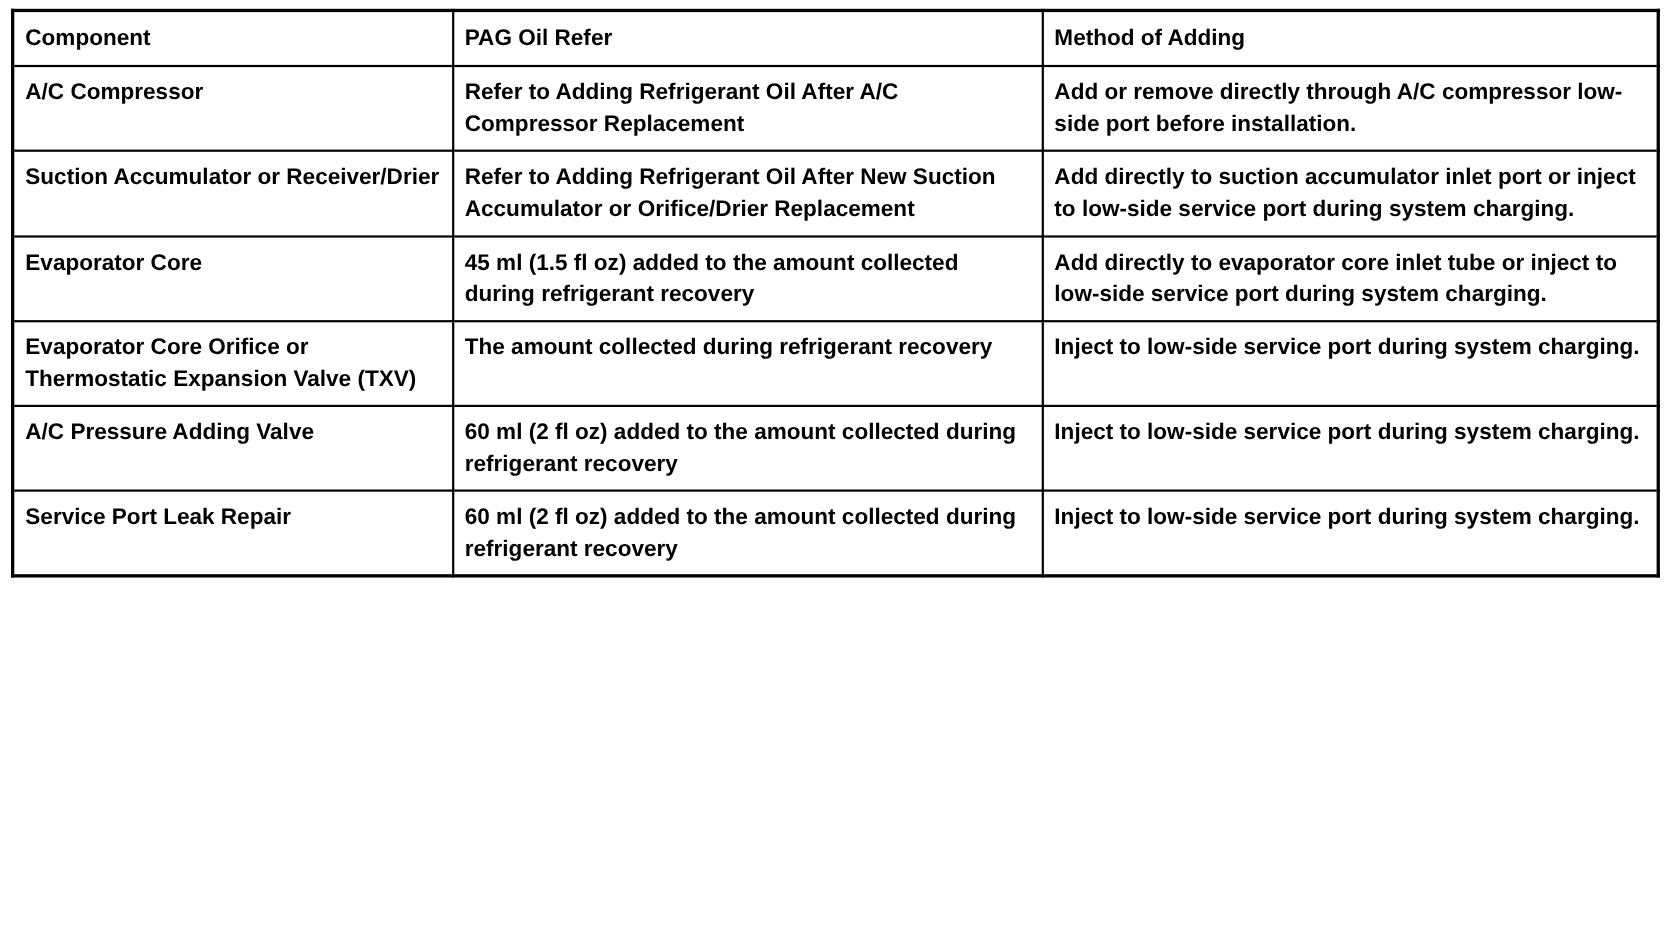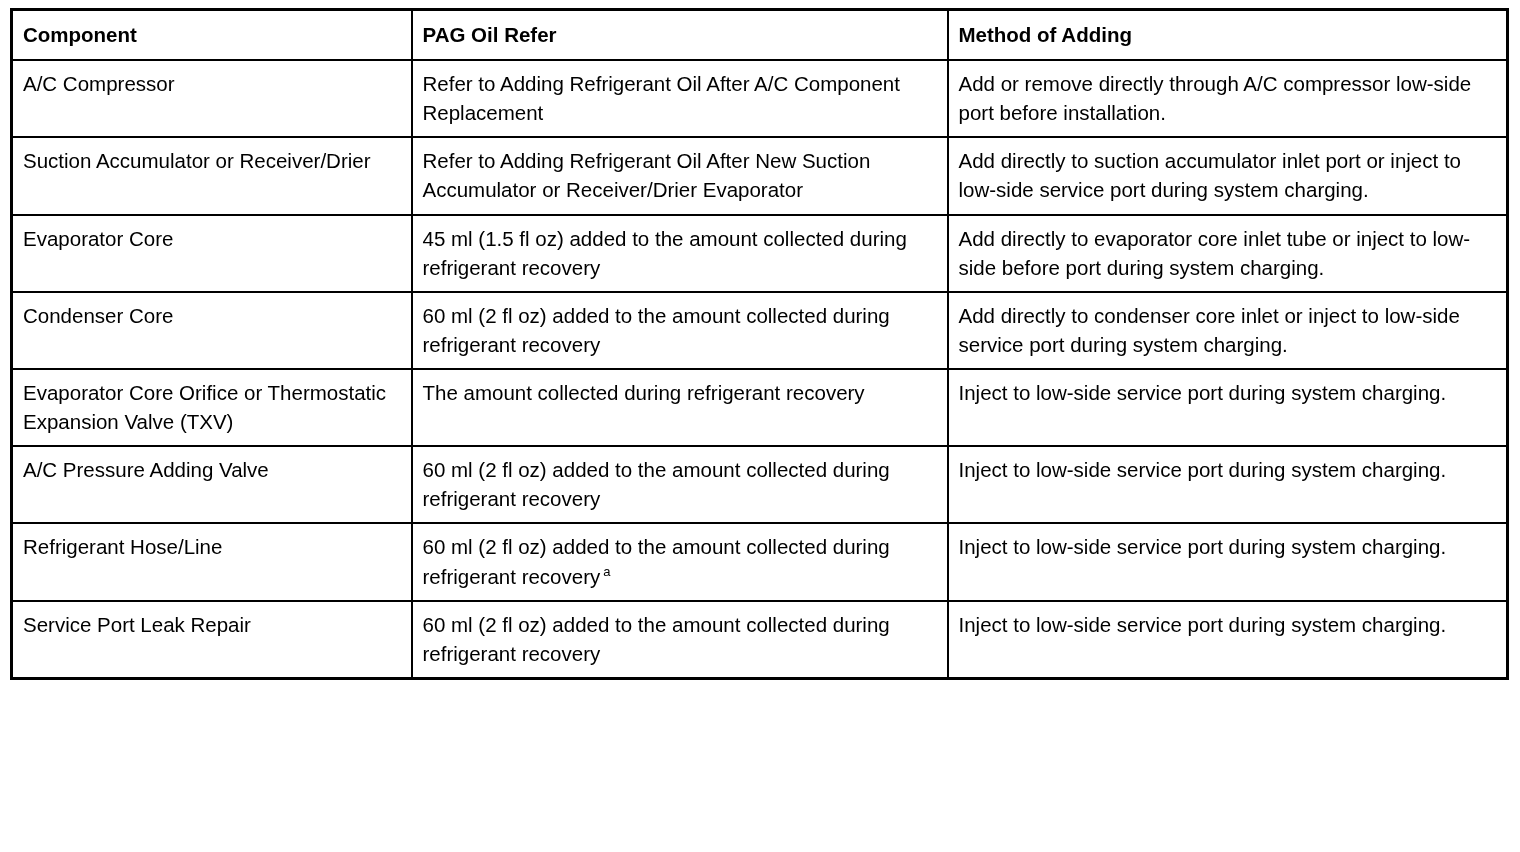--- a/index.html
+++ b/index.html
@@ -39,21 +39,21 @@
     font-size: 20.5px;
     line-height: 1.42;
     text-align: left;
   }
   table.pag-table thead th {
     font-weight: bold;
     padding-top: 9px;
     padding-bottom: 10px;
   }
   table.pag-table tbody td {
-    font-weight: normal;
+    font-weight: bold;
   }
   .sup {
     font-size: 13px;
     vertical-align: super;
     line-height: 1;
     padding-left: 3px;
   }
   .cell-text {
     display: inline;
   }
@@ -71,53 +71,43 @@
     <thead>
       <tr>
         <th>Component</th>
         <th>PAG Oil Refer</th>
         <th>Method of Adding</th>
       </tr>
     </thead>
     <tbody>
       <tr>
         <td>A/C Compressor</td>
-        <td><span class="cell-text">Refer to Adding Refrigerant Oil After A/C Component Replacement</span><span class="sup"></span></td>
+        <td><span class="cell-text">Refer to Adding Refrigerant Oil After A/C Compressor Replacement</span><span class="sup"></span></td>
         <td>Add or remove directly through A/C compressor low-side port before installation.</td>
       </tr>
       <tr>
         <td>Suction Accumulator or Receiver/Drier</td>
-        <td><span class="cell-text">Refer to Adding Refrigerant Oil After New Suction Accumulator or Receiver/Drier Evaporator</span><span class="sup"></span></td>
+        <td><span class="cell-text">Refer to Adding Refrigerant Oil After New Suction Accumulator or Orifice/Drier Replacement</span><span class="sup"></span></td>
         <td>Add directly to suction accumulator inlet port or inject to low-side service port during system charging.</td>
       </tr>
       <tr>
         <td>Evaporator Core</td>
         <td><span class="cell-text">45 ml (1.5 fl oz) added to the amount collected during refrigerant recovery</span><span class="sup"></span></td>
-        <td>Add directly to evaporator core inlet tube or inject to low-side before port during system charging.</td>
-      </tr>
-      <tr>
-        <td>Condenser Core</td>
-        <td><span class="cell-text">60 ml (2 fl oz) added to the amount collected during refrigerant recovery</span><span class="sup"></span></td>
-        <td>Add directly to condenser core inlet or inject to low-side service port during system charging.</td>
+        <td>Add directly to evaporator core inlet tube or inject to low-side service port during system charging.</td>
       </tr>
       <tr>
         <td>Evaporator Core Orifice or Thermostatic Expansion Valve (TXV)</td>
         <td><span class="cell-text">The amount collected during refrigerant recovery</span><span class="sup"></span></td>
         <td>Inject to low-side service port during system charging.</td>
       </tr>
       <tr>
         <td>A/C Pressure Adding Valve</td>
         <td><span class="cell-text">60 ml (2 fl oz) added to the amount collected during refrigerant recovery</span><span class="sup"></span></td>
         <td>Inject to low-side service port during system charging.</td>
       </tr>
       <tr>
-        <td>Refrigerant Hose/Line</td>
-        <td><span class="cell-text">60 ml (2 fl oz) added to the amount collected during refrigerant recovery</span><span class="sup">a</span></td>
-        <td>Inject to low-side service port during system charging.</td>
-      </tr>
-      <tr>
         <td>Service Port Leak Repair</td>
         <td><span class="cell-text">60 ml (2 fl oz) added to the amount collected during refrigerant recovery</span><span class="sup"></span></td>
         <td>Inject to low-side service port during system charging.</td>
       </tr>
     </tbody>
   </table>
 </div>
 
 </body></html>

